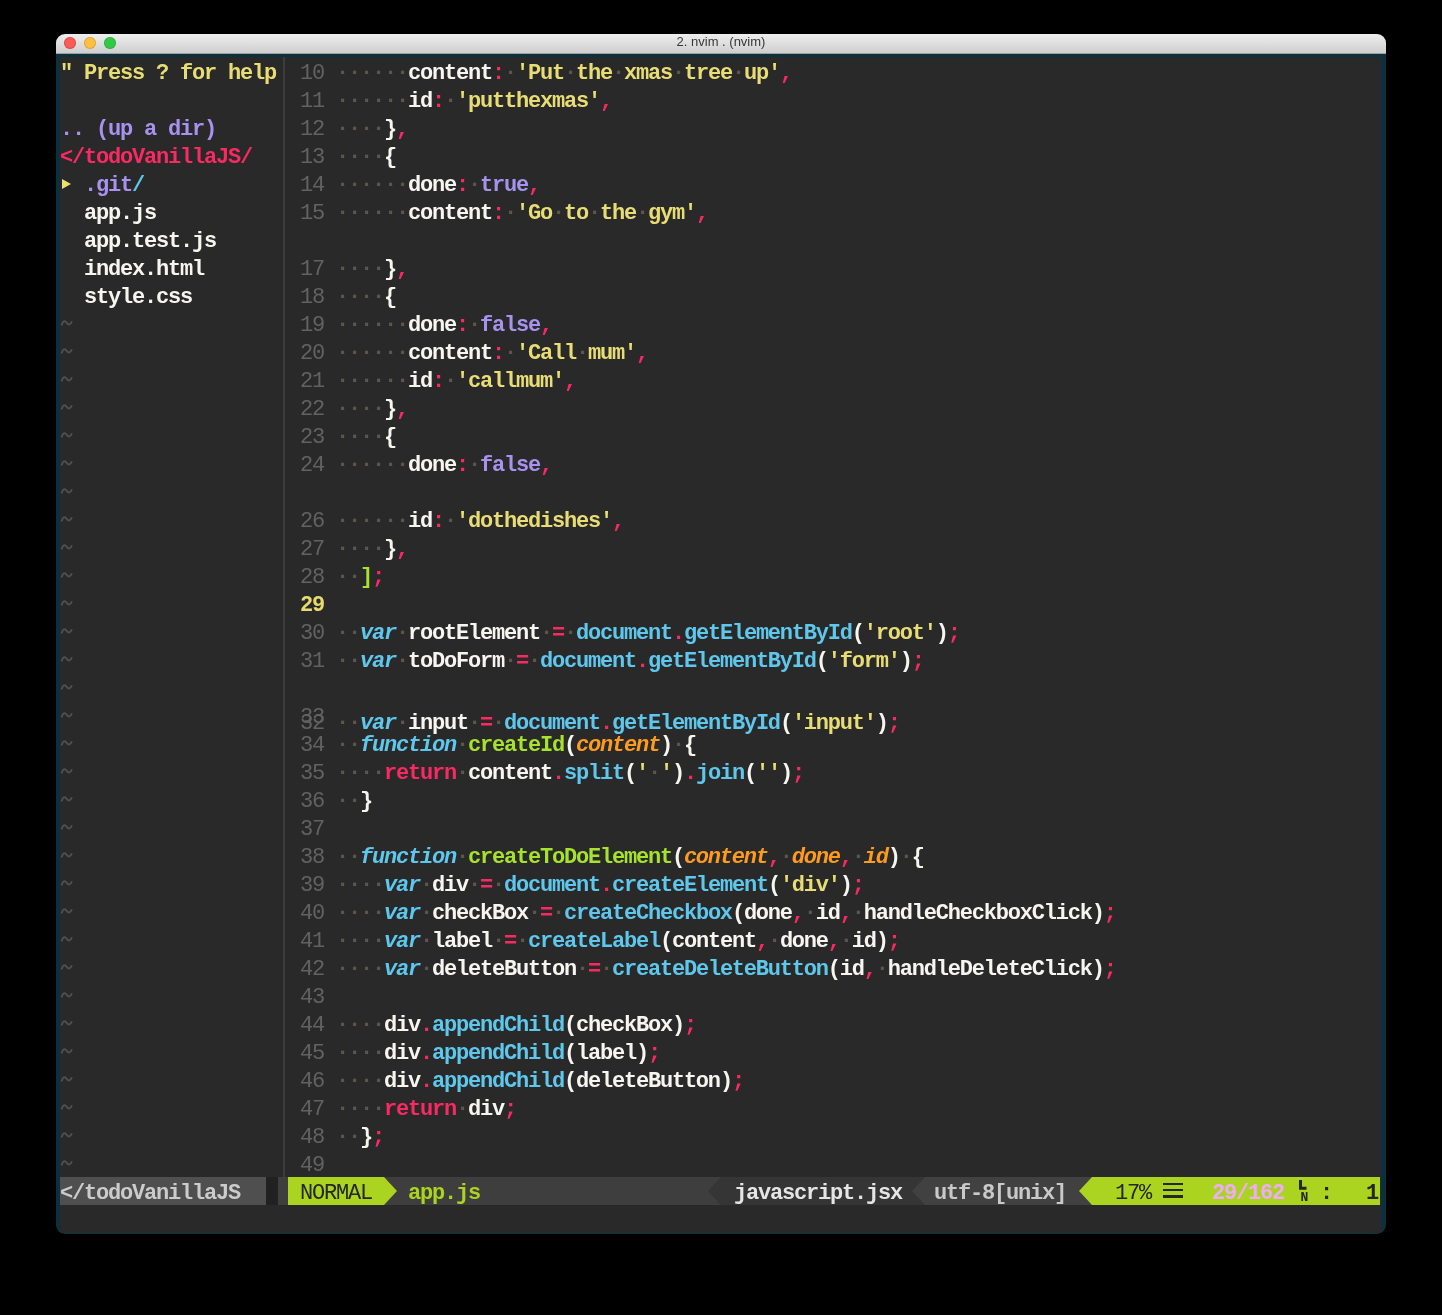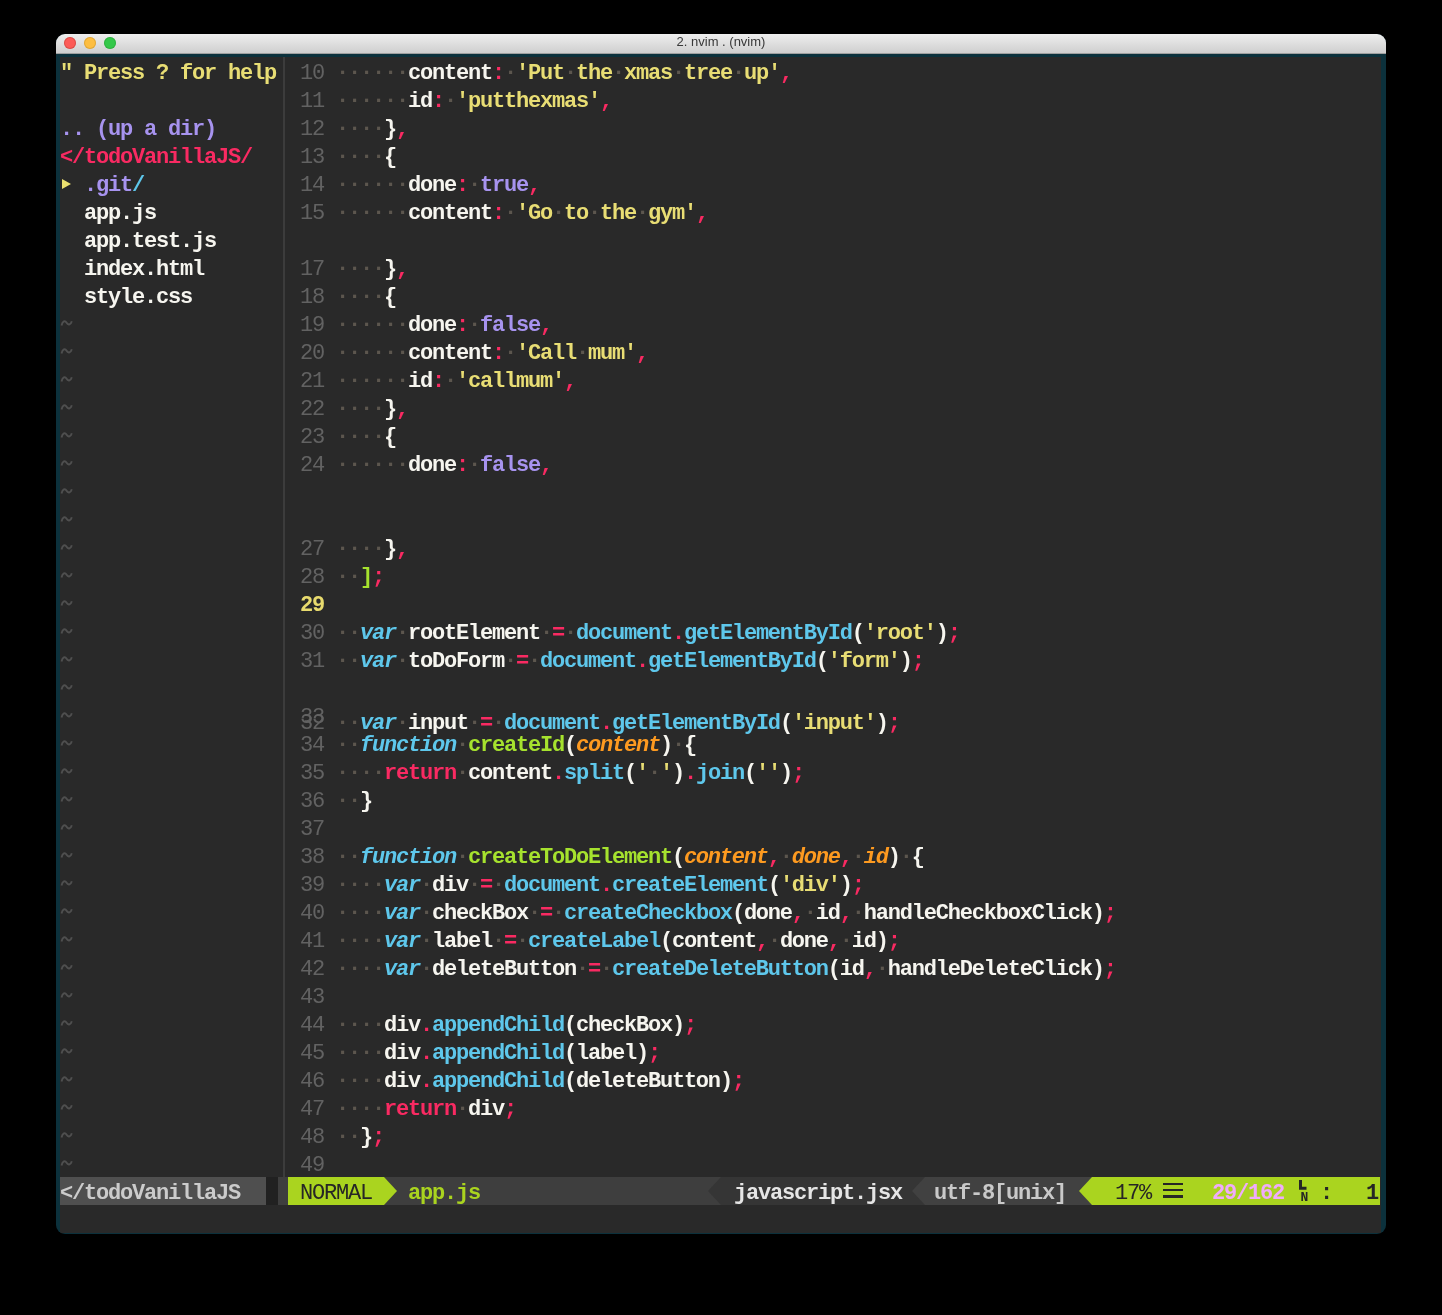--- a/index.html
+++ b/index.html
@@ -136,20 +136,21 @@
 <div class="row" style="left:232px;top:135px"><i class="n"> 14 </i><i class="d">······</i><i class="w">done</i><i class="p">:</i><i class="d">·</i><i class="u">true</i><i class="p">,</i></div>
 <div class="row" style="left:232px;top:163px"><i class="n"> 15 </i><i class="d">······</i><i class="w">content</i><i class="p">:</i><i class="d">·</i><i class="y">'Go</i><i class="d">·</i><i class="y">to</i><i class="d">·</i><i class="y">the</i><i class="d">·</i><i class="y">gym'</i><i class="p">,</i></div>
 <div class="row" style="left:232px;top:219px"><i class="n"> 17 </i><i class="d">····</i><i class="w">}</i><i class="p">,</i></div>
 <div class="row" style="left:232px;top:247px"><i class="n"> 18 </i><i class="d">····</i><i class="w">{</i></div>
 <div class="row" style="left:232px;top:275px"><i class="n"> 19 </i><i class="d">······</i><i class="w">done</i><i class="p">:</i><i class="d">·</i><i class="u">false</i><i class="p">,</i></div>
 <div class="row" style="left:232px;top:303px"><i class="n"> 20 </i><i class="d">······</i><i class="w">content</i><i class="p">:</i><i class="d">·</i><i class="y">'Call</i><i class="d">·</i><i class="y">mum'</i><i class="p">,</i></div>
 <div class="row" style="left:232px;top:331px"><i class="n"> 21 </i><i class="d">······</i><i class="w">id</i><i class="p">:</i><i class="d">·</i><i class="y">'callmum'</i><i class="p">,</i></div>
 <div class="row" style="left:232px;top:359px"><i class="n"> 22 </i><i class="d">····</i><i class="w">}</i><i class="p">,</i></div>
 <div class="row" style="left:232px;top:387px"><i class="n"> 23 </i><i class="d">····</i><i class="w">{</i></div>
 <div class="row" style="left:232px;top:415px"><i class="n"> 24 </i><i class="d">······</i><i class="w">done</i><i class="p">:</i><i class="d">·</i><i class="u">false</i><i class="p">,</i></div>
+<div class="row" style="left:232px;top:471px"><i class="n"> 26 </i><i class="d">······</i><i class="w">id</i><i class="p">:</i><i class="d">·</i><i class="y">'dothedishes'</i><i class="p">,</i></div>
 <div class="row" style="left:232px;top:499px"><i class="n"> 27 </i><i class="d">····</i><i class="w">}</i><i class="p">,</i></div>
 <div class="row" style="left:232px;top:527px"><i class="n"> 28 </i><i class="d">··</i><i class="g">]</i><i class="p">;</i></div>
 <div class="row" style="left:232px;top:555px"><i class="yl"> 29 </i></div>
 <div class="row" style="left:232px;top:583px"><i class="n"> 30 </i><i class="d">··</i><i class="c" style="font-style:italic">var</i><i class="d">·</i><i class="w">rootElement</i><i class="d">·</i><i class="p">=</i><i class="d">·</i><i class="c">document</i><i class="p">.</i><i class="c">getElementById</i><i class="w">(</i><i class="y">'root'</i><i class="w">)</i><i class="p">;</i></div>
 <div class="row" style="left:232px;top:611px"><i class="n"> 31 </i><i class="d">··</i><i class="c" style="font-style:italic">var</i><i class="d">·</i><i class="w">toDoForm</i><i class="d">·</i><i class="p">=</i><i class="d">·</i><i class="c">document</i><i class="p">.</i><i class="c">getElementById</i><i class="w">(</i><i class="y">'form'</i><i class="w">)</i><i class="p">;</i></div>
 <div class="row" style="left:232px;top:673px"><i class="n"> 32 </i><i class="d">··</i><i class="c" style="font-style:italic">var</i><i class="d">·</i><i class="w">input</i><i class="d">·</i><i class="p">=</i><i class="d">·</i><i class="c">document</i><i class="p">.</i><i class="c">getElementById</i><i class="w">(</i><i class="y">'input'</i><i class="w">)</i><i class="p">;</i></div>
 <div class="row" style="left:232px;top:667px"><i class="n"> 33 </i></div>
 <div class="row" style="left:232px;top:695px"><i class="n"> 34 </i><i class="d">··</i><i class="c" style="font-style:italic">function</i><i class="d">·</i><i class="g">createId</i><i class="w">(</i><i class="o" style="font-style:italic">content</i><i class="w">)</i><i class="d">·</i><i class="w">{</i></div>
 <div class="row" style="left:232px;top:723px"><i class="n"> 35 </i><i class="d">····</i><i class="p">return</i><i class="d">·</i><i class="w">content</i><i class="p">.</i><i class="c">split</i><i class="w">(</i><i class="y">'</i><i class="d">·</i><i class="y">'</i><i class="w">)</i><i class="p">.</i><i class="c">join</i><i class="w">(</i><i class="y">''</i><i class="w">)</i><i class="p">;</i></div>
 <div class="row" style="left:232px;top:751px"><i class="n"> 36 </i><i class="d">··</i><i class="w">}</i></div>

